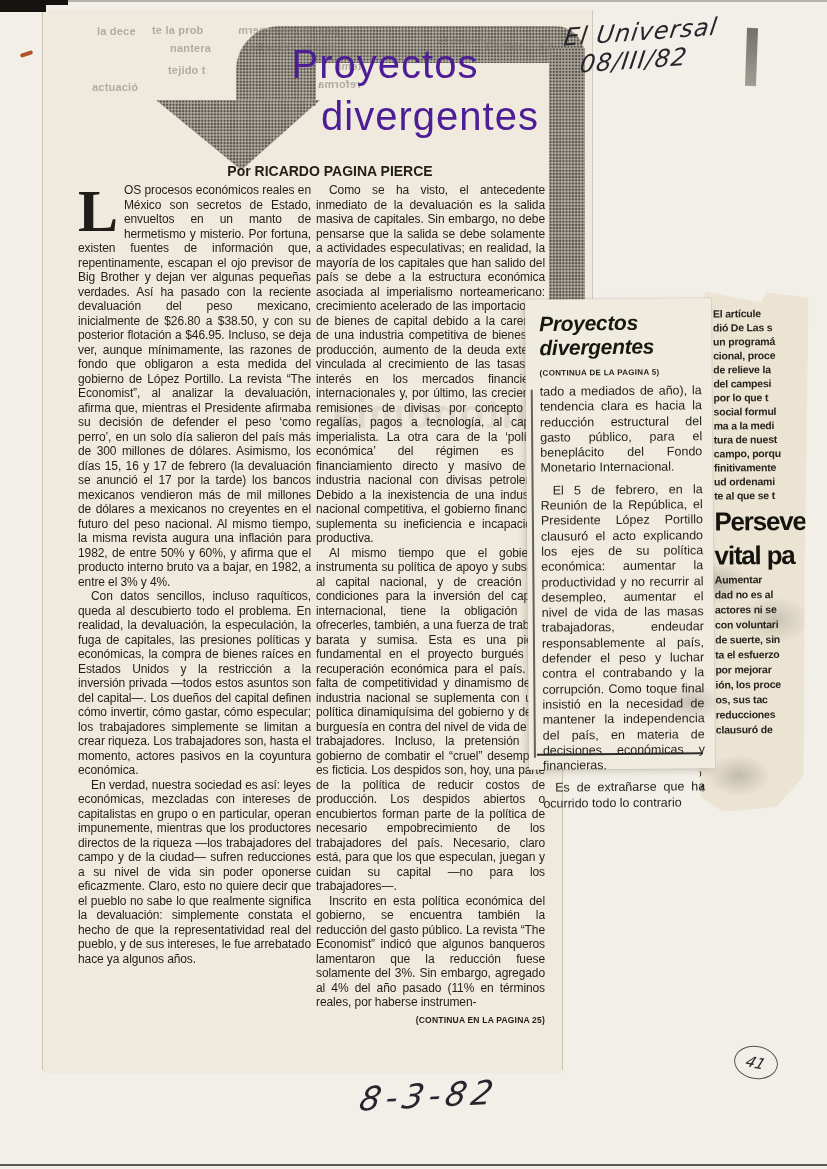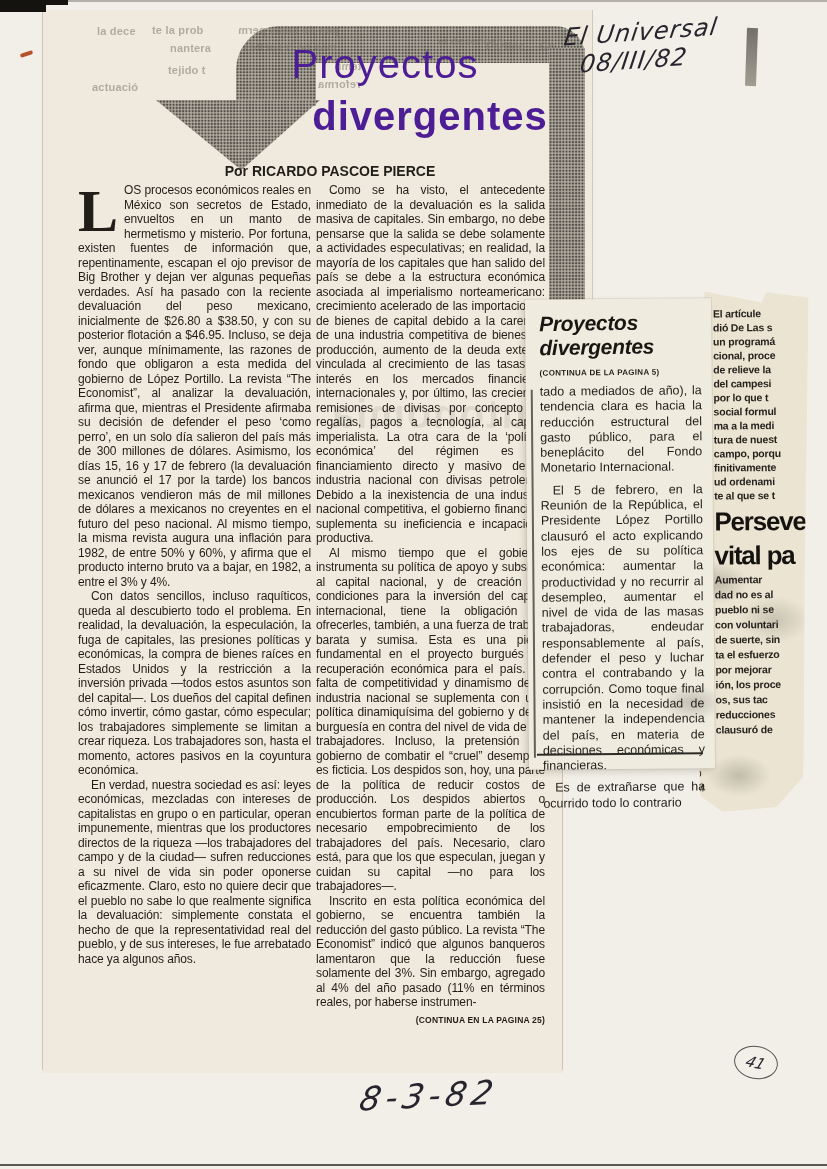--- a/index.html
+++ b/index.html
@@ -20,21 +20,21 @@
   .arrow-head{left:156px;top:100px;width:164px;height:70px;clip-path:polygon(0 0,100% 0,52% 100%);}
   
   .ghost{position:absolute;color:#7d786c;opacity:.55;font-size:11px;font-weight:bold;
          letter-spacing:.2px;white-space:nowrap;filter:blur(.3px);}
   .ghost.mir{transform:scaleX(-1);}
   .ghost-big{position:absolute;left:330px;top:392px;font-size:40px;font-weight:bold;
              color:#6e695e;opacity:.12;transform:scaleX(-1);letter-spacing:2px;filter:blur(.6px);}
   
   .title{position:absolute;text-align:center;font-size:40px;letter-spacing:1px;color:#4c1d95;}
   .t1{left:275px;top:42px;width:220px;}
-  .t2{left:305px;top:94px;width:250px;font-weight:bold;}
+  .t2{left:305px;top:94px;width:250px;}
   .byline{position:absolute;left:200px;top:163px;width:260px;text-align:center;
           font-size:14px;font-weight:bold;letter-spacing:0;}
   
   .newsprint{font-size:12px;line-height:14.5px;text-align:justify;letter-spacing:-0.1px;}
   .newsprint p{margin:0;}
   .newsprint p.ind{text-indent:13px;}
   .col1{left:78px;top:183px;width:233px;}
   .col2{left:316px;top:183px;width:229px;}
   .dropcap{float:left;font-family:"Liberation Serif",serif;font-weight:bold;
            font-size:60px;line-height:50px;padding:3px 6px 0 0;}
@@ -118,21 +118,21 @@
   <span class="ghost" style="left:438px;top:40px;padding-left:48px;">Partido —Go.</span>
   <span class="ghost" style="left:97px;top:25px;text-align:right;">la dece</span>
   <span class="ghost" style="left:92px;top:43px;margin-top:38px;">actuació</span>
   <span class="ghost" style="left:152px;top:24px;">te la prob</span>
   <span class="ghost" style="left:158px;top:42px;padding-left:12px;">nantera</span>
   <span class="ghost" style="left:168px;top:64px;">tejido t</span>
   <span class="ghost-big">autonomia</span>
 
   <div class="title t1">Proyectos</div>
   <div class="title t2">divergentes</div>
-  <div class="byline">Por RICARDO PASCOE PIERCE</div>
+  <div class="byline">Por RICARDO PAGINA PIERCE</div>
 
   <div class="abs newsprint col1">
     <p><span class="dropcap">L</span><span>OS procesos económicos reales en México son secretos de Estado, envueltos en un manto de hermetismo y misterio. Por fortuna, existen fuentes de información que, repentinamente, escapan el ojo previsor de Big Brother y dejan ver algunas pequeñas verdades. Así ha pasado con la reciente devaluación del peso mexicano, inicialmente de $26.80 a $38.50, y con su posterior flotación a $46.95. Incluso, se deja ver, aunque mínimamente, las razones de fondo que obligaron a esta medida del gobierno de López Portillo. La revista “The Economist”, al analizar la devaluación, afirma que, mientras el Presidente afirmaba su decisión de defender el peso ‘como perro’, en un solo día salieron del país más de 300 millones de dólares. Asimismo, los días 15, 16 y 17 de febrero (la devaluación se anunció el 17 por la tarde) los bancos mexicanos vendieron más de mil millones de dólares a mexicanos no creyentes en el futuro del peso nacional. Al mismo tiempo, la misma revista augura una inflación para 1982, de entre 50% y 60%, y afirma que el producto interno bruto va a bajar, en 1982, a entre el 3% y 4%.</span></p>
     <p class="ind">Con datos sencillos, incluso raquíticos, queda al descubierto todo el problema. En realidad, la devaluación, la especulación, la fuga de capitales, las presiones políticas y económicas, la compra de bienes raíces en Estados Unidos y la restricción a la inversión privada —todos estos asuntos son del capital—. Los dueños del capital definen cómo invertir, cómo gastar, cómo especular; los trabajadores simplemente se limitan a crear riqueza. Los trabajadores son, hasta el momento, actores pasivos en la coyuntura económica.</p>
     <p class="ind">En verdad, nuestra sociedad es así: leyes económicas, mezcladas con intereses de capitalistas en grupo o en particular, operan impunemente, mientras que los productores directos de la riqueza —los trabajadores del campo y de la ciudad— sufren reducciones a su nivel de vida sin poder oponerse eficazmente. Claro, esto no quiere decir que el pueblo no sabe lo que realmente significa la devaluación: simplemente constata el hecho de que la representatividad real del pueblo, y de sus intereses, le fue arrebatado hace ya algunos años.</p>
   </div>
 
   <div class="abs newsprint col2">
     <p class="ind">Como se ha visto, el antecedente inmediato de la devaluación es la salida masiva de capitales. Sin embargo, no debe pensarse que la salida se debe solamente a actividades especulativas; en realidad, la mayoría de los capitales que han salido del país se debe a la estructura económica asociada al imperialismo norteamericano: crecimiento acelerado de las importaciones de bienes de capital debido a la carencia de una industria competitiva de bienes de producción, aumento de la deuda externa vinculada al crecimiento de las tasas de interés en los mercados financieros internacionales y, por último, las crecientes remisiones de divisas por concepto de regalías, pagos a tecnología, al capital imperialista. La otra cara de la ‘política económica’ del régimen es el financiamiento directo y masivo de la industria nacional con divisas petroleras. Debido a la inexistencia de una industria nacional competitiva, el gobierno financia y suplementa su ineficiencia e incapacidad productiva.</p>
     <p class="ind">Al mismo tiempo que el gobierno instrumenta su política de apoyo y subsidio al capital nacional, y de creación de condiciones para la inversión del capital internacional, tiene la obligación de ofrecerles, también, a una fuerza de trabajo barata y sumisa. Esta es una pieza fundamental en el proyecto burgués de recuperación económica para el país. La falta de competitividad y dinamismo de la industria nacional se suplementa con una política dinamiquísima del gobierno y de la burguesía en contra del nivel de vida de los trabajadores. Incluso, la pretensión del gobierno de combatir el “cruel” desempleo es ficticia. Los despidos son, hoy, una parte de la política de reducir costos de producción. Los despidos abiertos o encubiertos forman parte de la política de necesario empobrecimiento de los trabajadores del país. Necesario, claro está, para que los que especulan, juegan y cuidan su capital —no para los trabajadores—.</p>
@@ -186,21 +186,21 @@
           <span>campo, porqu</span>
           <span>finitivamente</span>
           <span>ud ordenami</span>
           <span>te al que se t</span>
         </div>
       <div class="ts-head">Perseve</div>
       <div class="ts-head">vital pa</div>
       <div class="ts-frag b">
           <span>Aumentar</span>
           <span>dad no es al</span>
-          <span>pueblo ni se</span>
+          <span>actores ni se</span>
           <span>con voluntari</span>
           <span>de suerte, sin</span>
           <span>ta el esfuerzo</span>
           <span>por mejorar</span>
           <span>ión, los proce</span>
           <span>os, sus tac</span>
           <span>reducciones</span>
           <span>clausuró de</span>
         </div>
     </div>

